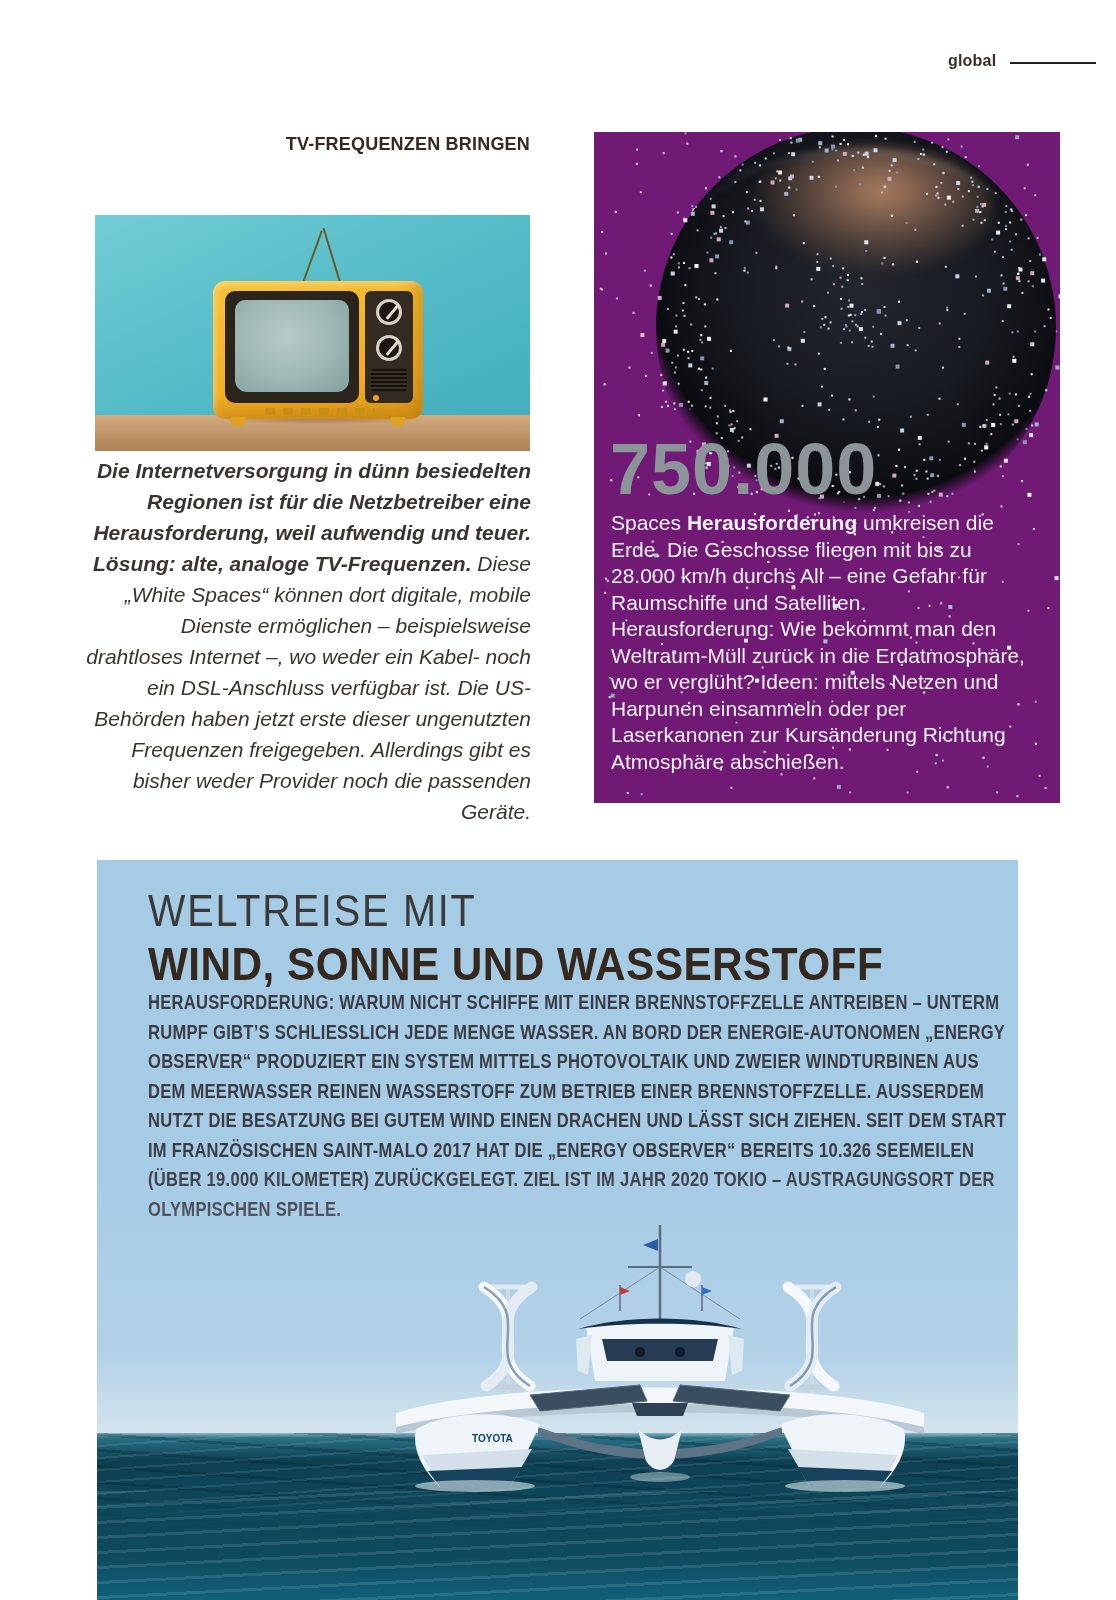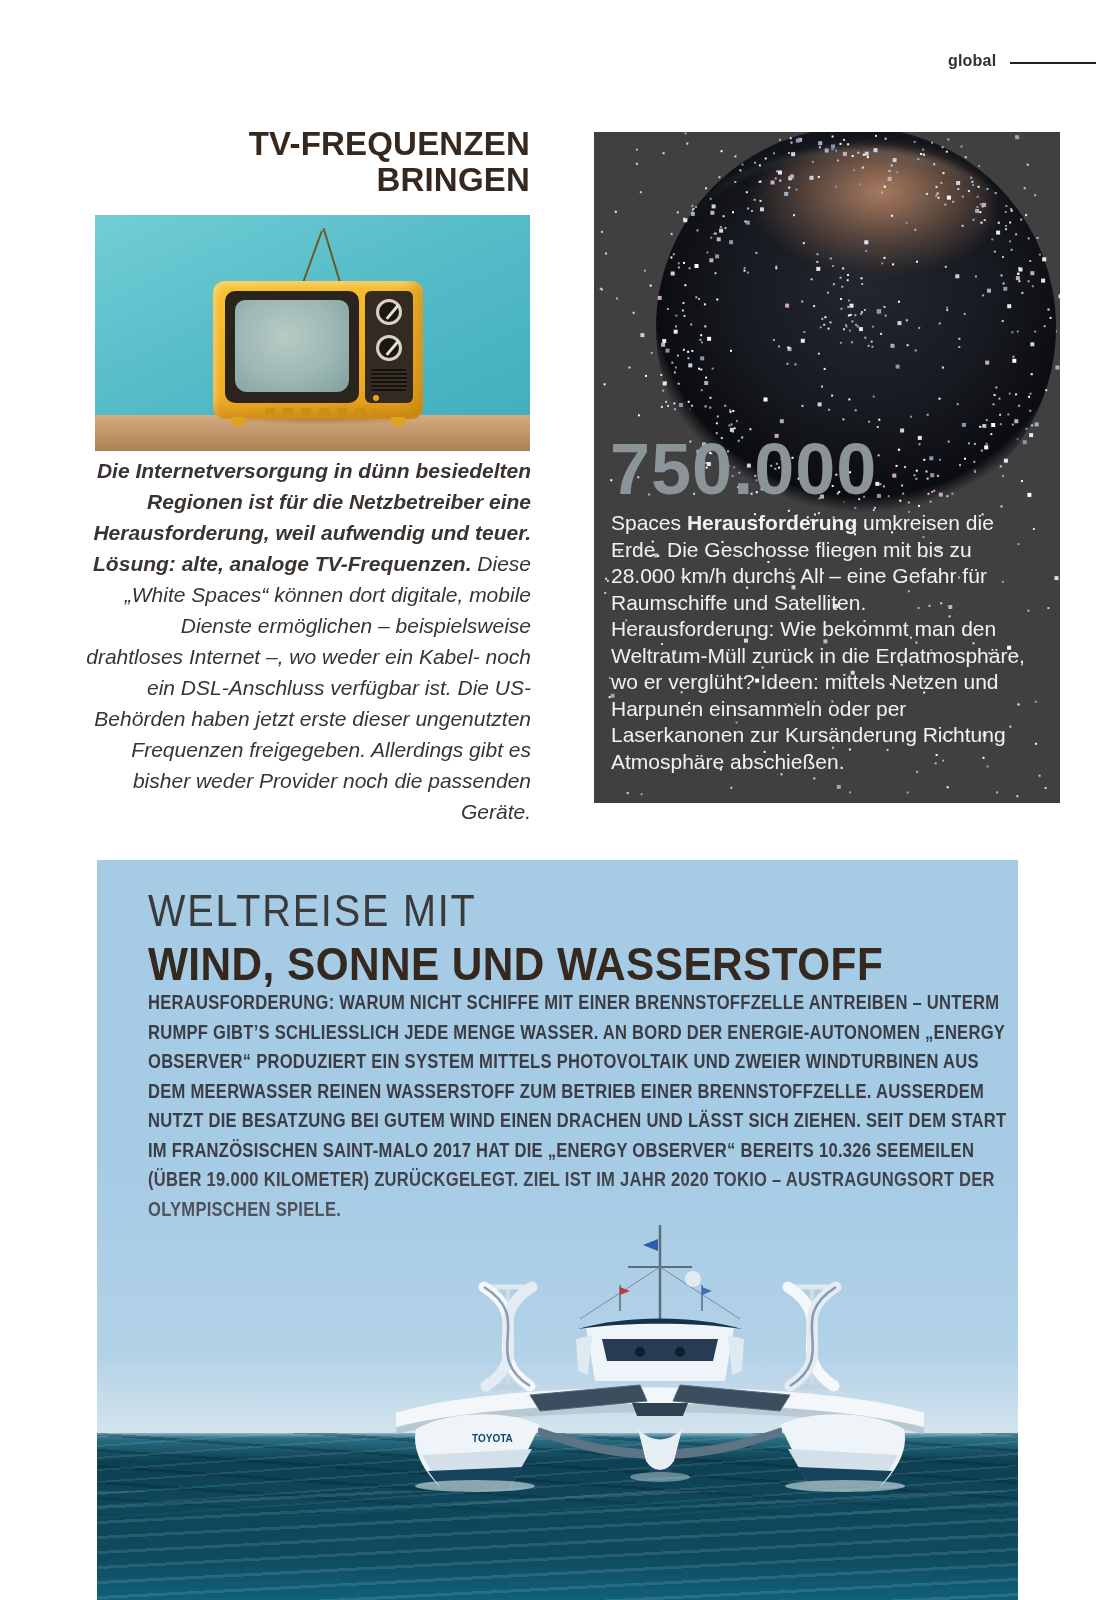--- a/index.html
+++ b/index.html
@@ -5,21 +5,21 @@
   html,body{margin:0;padding:0;background:#ffffff;}
   .page{position:relative;width:1116px;height:1600px;margin:0 auto;background:#ffffff;
         overflow:hidden;font-family:"Liberation Sans",sans-serif;color:#3a3430;border-radius:31px;}
 
   
   .hdr-label{position:absolute;left:948px;top:52px;font-size:16px;font-weight:bold;color:#362e28;letter-spacing:.2px;}
   .hdr-rule{position:absolute;left:1010px;top:62px;width:86px;height:2px;background:#23201d;}
 
   
   .tv-headline{position:absolute;left:88px;top:126px;width:442px;text-align:right;
-               font-size:33px;line-height:36px;font-weight:bold;color:#35281e;letter-spacing:.2px;}
+               font-size:18px;line-height:36px;font-weight:bold;color:#35281e;letter-spacing:.2px;}
   .tv-photo{position:absolute;left:95px;top:215px;width:435px;height:236px;overflow:hidden;
             background:linear-gradient(155deg,#72cdd6 0%,#55bcc8 45%,#41acbc 100%);}
   .tv-table{position:absolute;left:0;right:0;bottom:0;height:36px;
             background:linear-gradient(180deg,#d3ac80 0%,#bf9568 55%,#aa8054 100%);}
   .tv-shadow{position:absolute;left:120px;top:196px;width:210px;height:14px;border-radius:50%;
              background:radial-gradient(ellipse,rgba(70,40,10,.35) 0%,rgba(70,40,10,0) 70%);}
   .ant{position:absolute;width:2px;height:58px;background:#6e5a28;}
   .ant.a1{left:216px;top:14px;transform:rotate(20deg);}
   .ant.a2{left:236px;top:12px;transform:rotate(-17deg);}
   .tv-body-box{position:absolute;left:118px;top:66px;width:210px;height:138px;border-radius:12px;
@@ -40,21 +40,21 @@
   .tv-foot{position:absolute;bottom:-7px;width:14px;height:9px;border-radius:0 0 5px 5px;background:#e0a11c;}
   .tv-foot.f1{left:18px;} .tv-foot.f2{right:18px;}
   .tv-vents{position:absolute;left:52px;bottom:4px;width:110px;height:7px;
       background:repeating-linear-gradient(90deg,#c78f14 0 10px,rgba(0,0,0,0) 10px 18px);border-radius:2px;}
 
   .tv-text{position:absolute;left:84px;top:455px;width:447px;text-align:right;
            font-style:italic;font-size:21px;line-height:31px;color:#3a3430;}
   .tv-text b{font-weight:bold;}
 
   
-  .space{position:absolute;left:594px;top:132px;width:466px;height:671px;background:#404040;overflow:hidden;text-decoration:underline;}
+  .space{position:absolute;left:594px;top:132px;width:466px;height:671px;background:#701a75;overflow:hidden;text-decoration:underline;}
   .stars,.debris{position:absolute;left:0;top:0;width:2px;height:2px;background:transparent;}
   .earth{position:absolute;left:62px;top:-5px;width:400px;height:400px;border-radius:50%;
          background:radial-gradient(circle at 52% 40%,#23262e 0%,#171a20 40%,#0b0c10 66%,rgba(5,5,8,0) 71%);}
   .earth-lit{position:absolute;left:150px;top:14px;width:250px;height:130px;border-radius:50%;
              background:radial-gradient(ellipse at 55% 35%,rgba(205,148,110,.8) 0%,rgba(160,115,88,.35) 45%,rgba(0,0,0,0) 70%);
              filter:blur(5px);}
   .earth-rim{position:absolute;left:95px;top:18px;width:330px;height:180px;border-radius:50%;
              border-top:3px solid rgba(170,190,215,.25);filter:blur(3px);}
   .space-num{position:absolute;left:16px;top:296px;font-size:72px;font-weight:bold;color:#8b9499;letter-spacing:1px;}
   .space-text{position:absolute;left:17px;top:378px;width:414px;font-size:21px;line-height:26.5px;color:#f1f1f3;}

